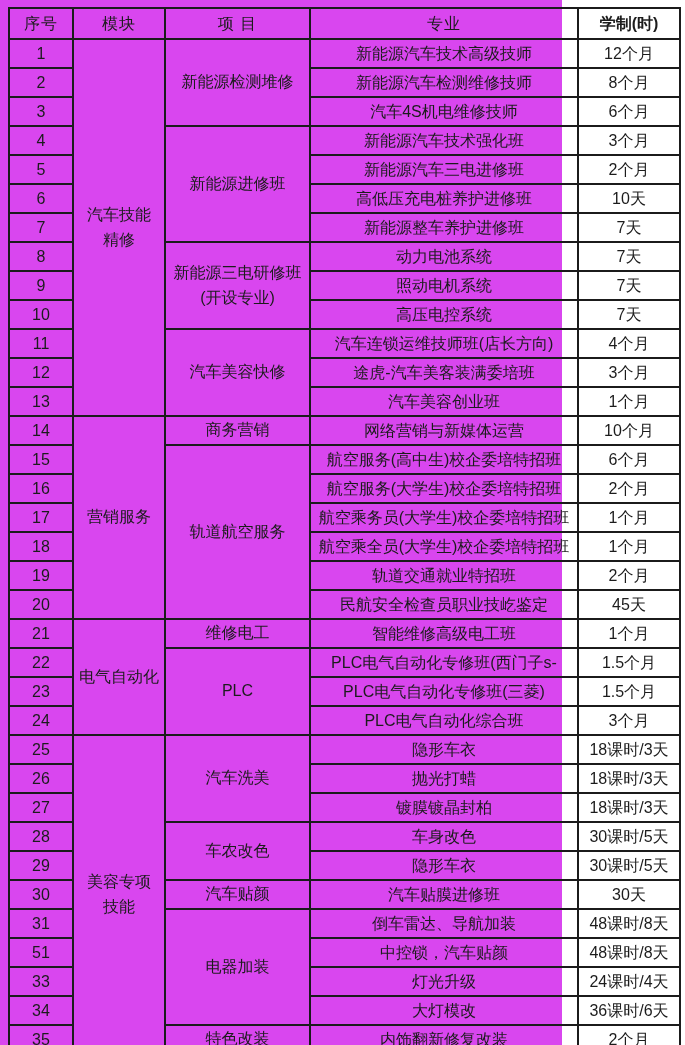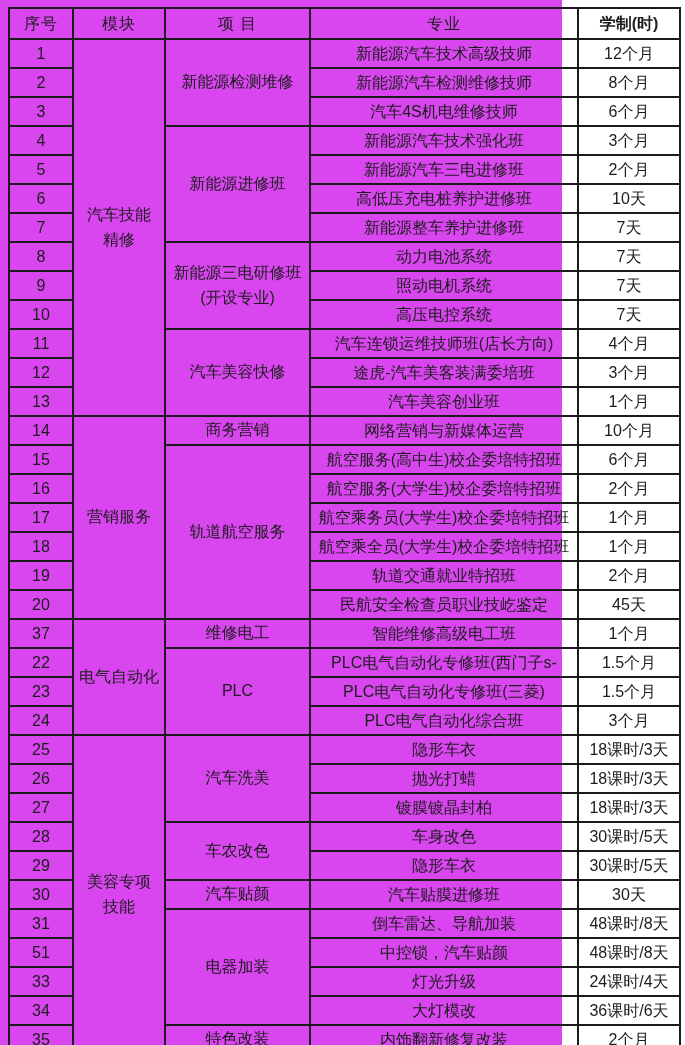--- a/index.html
+++ b/index.html
@@ -175,21 +175,21 @@
           <td class="seq-cell">19</td>
           <td class="major-cell">轨道交通就业特招班</td>
           <td class="duration-cell">2个月</td>
         </tr>
         <tr>
           <td class="seq-cell">20</td>
           <td class="major-cell">民航安全检查员职业技屹鉴定</td>
           <td class="duration-cell">45天</td>
         </tr>
         <tr>
-          <td class="seq-cell">37</td>
+          <td class="seq-cell">21</td>
           <td class="module-cell" rowspan="4">电气自动化</td>
           <td class="project-cell">维修电工</td>
           <td class="major-cell">智能维修高级电工班</td>
           <td class="duration-cell">1个月</td>
         </tr>
         <tr>
           <td class="seq-cell">22</td>
           <td class="project-cell" rowspan="3">PLC</td>
           <td class="major-cell">PLC电气自动化专修班(西门子s-</td>
           <td class="duration-cell">1.5个月</td>

